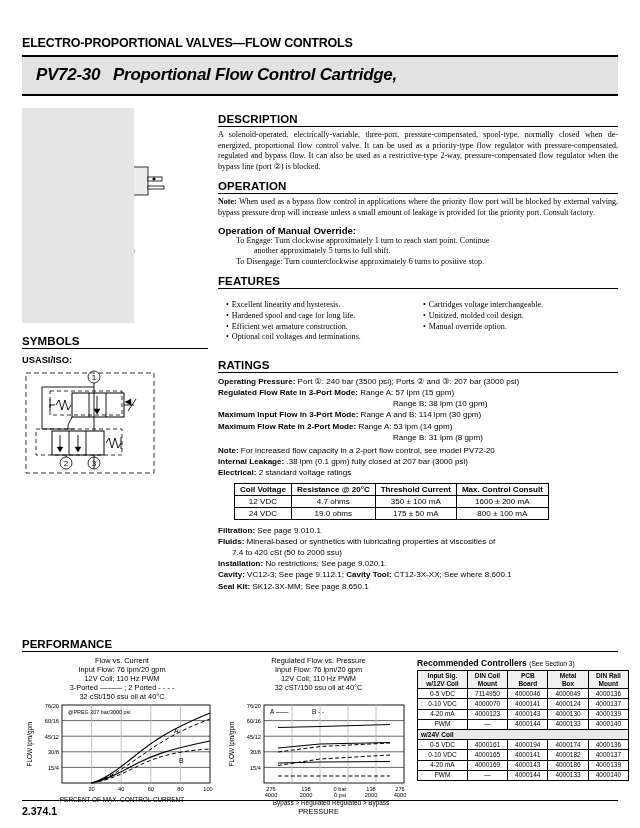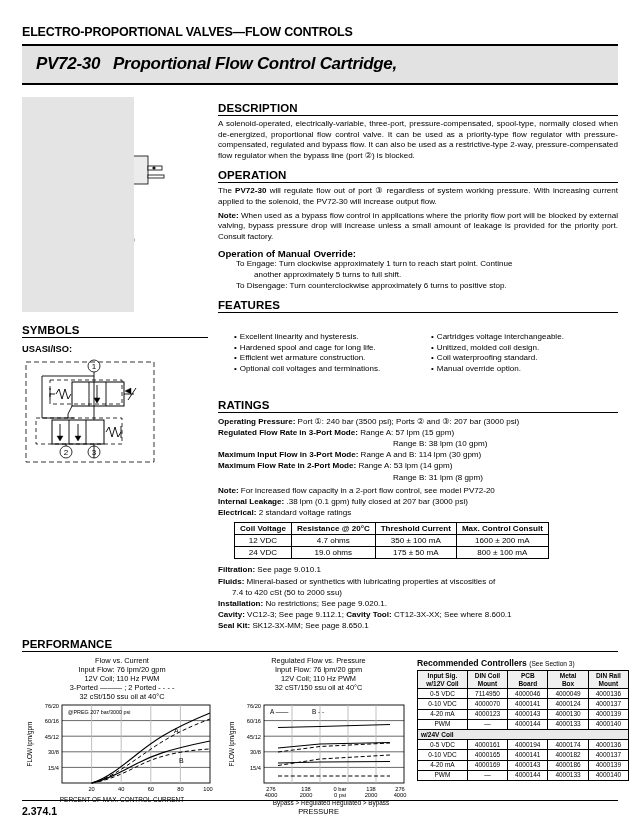--- a/index.html
+++ b/index.html
@@ -1,17 +1,17 @@
 <!DOCTYPE html>
 <html><head>
 <meta charset="utf-8">
 <style>
   html,body{margin:0;padding:0;background:#ffffff;}
   body{width:640px;height:828px;font-family:"Liberation Sans",sans-serif;color:#000;overflow:hidden;}
-  .page{position:relative;width:640px;height:828px;box-sizing:border-box;padding:0 22px;}
+  .page{position:relative;width:640px;height:828px;box-sizing:border-box;padding:11px 22px;}
 
   
   .doc-title{font-size:12.5px;font-weight:bold;letter-spacing:-0.2px;padding-top:25px;}
   .title-rule{border-top:2.4px solid #000;margin-top:5px;}
   .banner{background:#e2e2e2;padding:8px 14px 9px 14px;}
   .banner-text{font-size:17px;font-weight:bold;font-style:italic;letter-spacing:-0.3px;}
   .banner-text .model{margin-right:13px;}
   .banner-rule{border-bottom:2.4px solid #000;}
 
   
@@ -22,28 +22,28 @@
   
   .photo-box{position:relative;width:168px;height:222px;}
   .photo-bg{position:absolute;left:0;top:3px;width:112px;height:215px;background:#e4e4e4;}
 
   
   .sec-h{font-size:11.5px;font-weight:bold;letter-spacing:.1px;margin-top:8px;}
   .sec-rule{border-bottom:1.1px solid #000;margin-top:1px;margin-bottom:3px;}
   .sub-h{font-size:9.6px;font-weight:bold;margin-top:6px;}
 
   
-  p.body,div.body{font-size:8.05px;line-height:10.6px;margin:0;text-align:justify;}
+  p.body,div.body{font-size:8.05px;line-height:10.6px;margin:0;text-align:justify;font-family:Liberation Serif, serif;}
   .nb{font-weight:bold;}
   .indent1{padding-left:20px;text-indent:-12px;}
   .indent2{padding-left:36px;}
 
   
   .feat{display:flex;margin-top:2px;}
-  .feat ul{list-style:none;margin:16px;padding:0;}
+  .feat ul{list-style:none;margin:8px;padding:0;font-family:Liberation Serif, serif;}
   .feat li{font-size:8.05px;line-height:10.6px;}
   .feat li::before{content:"\2022";margin-right:3px;}
   .feat-col1{width:197px;}
   .feat-col2{flex:1;}
 
   
   .rate-line{font-size:8.05px;line-height:11.2px;}
   .rate-line .lbl{font-weight:bold;}
   .hang{padding-left:128px;}
 
@@ -214,21 +214,20 @@
     </div>
 
     <div class="right-col">
 
       <div class="sec-h">DESCRIPTION</div>
       <div class="sec-rule"></div>
       <p class="body">A solenoid-operated, electrically-variable, three-port, pressure-compensated, spool-type, normally closed when de-energized, proportional flow control valve. It can be used as a priority-type flow regulator with pressure-compensated, regulated and bypass flow. It can also be used as a restrictive-type 2-way, pressure-compensated flow regulator when the bypass line (port ②) is blocked.</p>
 
       <div class="sec-h">OPERATION</div>
       <div class="sec-rule"></div>
-      <p class="body"><span>The </span><span class="nb">PV72-30</span><span> will regulate flow out of port ③ regardless of system working pressure. With increasing current applied to the solenoid, the PV72-30 will increase output flow.</span></p>
       <p class="body" style="margin-top:3px"><span class="nb">Note:</span><span> When used as a bypass flow control in applications where the priority flow port will be blocked by external valving, bypass pressure drop will increase unless a small amount of leakage is provided for the priority port. Consult factory.</span></p>
       <div class="sub-h">Operation of Manual Override:</div>
       <div class="body indent1" style="padding-left:32px;text-indent:-14px">To Engage: Turn clockwise approximately 1 turn to reach start point. Continue</div>
       <div class="body indent2">another approximately 5 turns to full shift.</div>
       <div class="body indent1" style="padding-left:32px;text-indent:-14px">To Disengage: Turn counterclockwise approximately 6 turns to positive stop.</div>
 
       <div class="sec-h">FEATURES</div>
       <div class="sec-rule"></div>
       <div class="feat">
         <div class="feat-col1">
@@ -236,21 +235,20 @@
             <li>Excellent linearity and hysteresis.</li>
             <li>Hardened spool and cage for long life.</li>
             <li>Efficient wet armature construction.</li>
             <li>Optional coil voltages and terminations.</li>
           </ul>
         </div>
         <div class="feat-col2">
           <ul>
             <li>Cartridges voltage interchangeable.</li>
             <li>Unitized, molded coil design.</li>
-            <li>Coil waterproofing standard.</li>
             <li>Manual override option.</li>
           </ul>
         </div>
       </div>
 
       <div class="sec-h">RATINGS</div>
       <div class="sec-rule"></div>
 
       <div class="rate-line"><span class="lbl">Operating Pressure:</span><span> Port ①: 240 bar (3500 psi); Ports ② and ③: 207 bar (3000 psi)</span></div>
       <div class="rate-line"><span class="lbl">Regulated Flow Rate in 3-Port Mode:</span><span> Range A: 57 lpm (15 gpm)</span></div>

